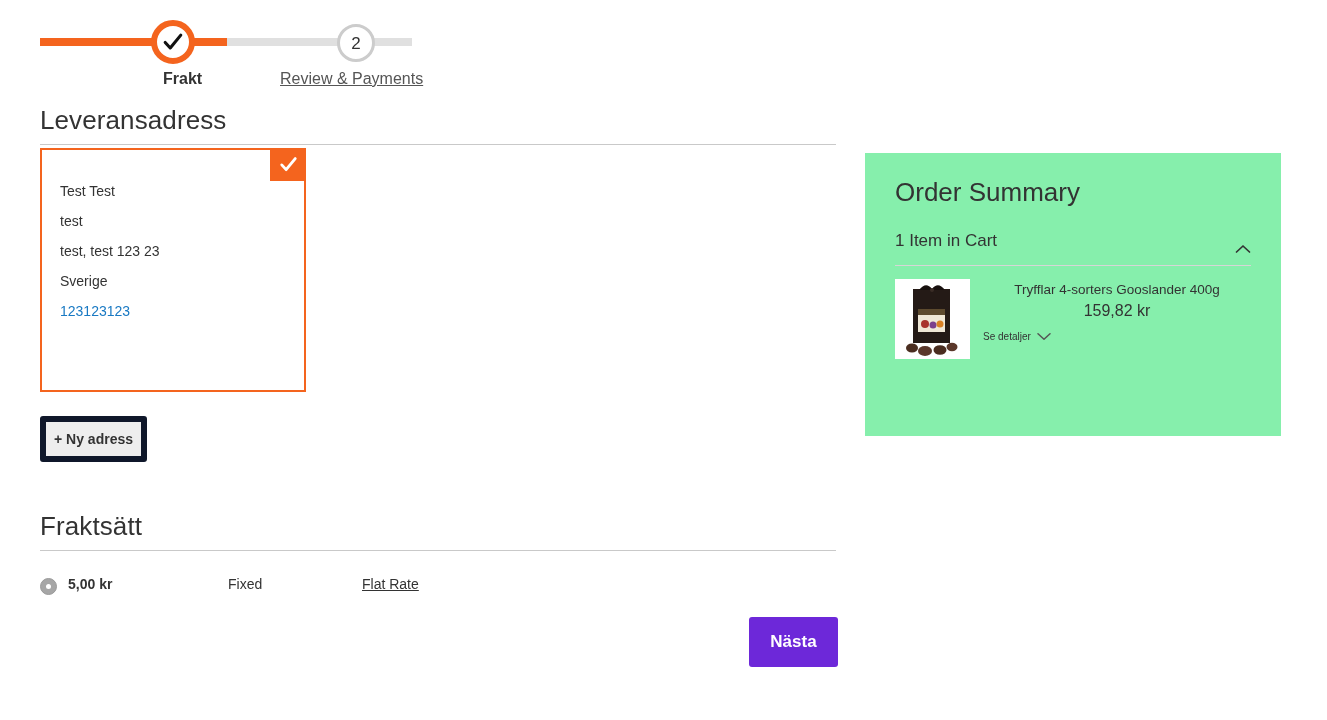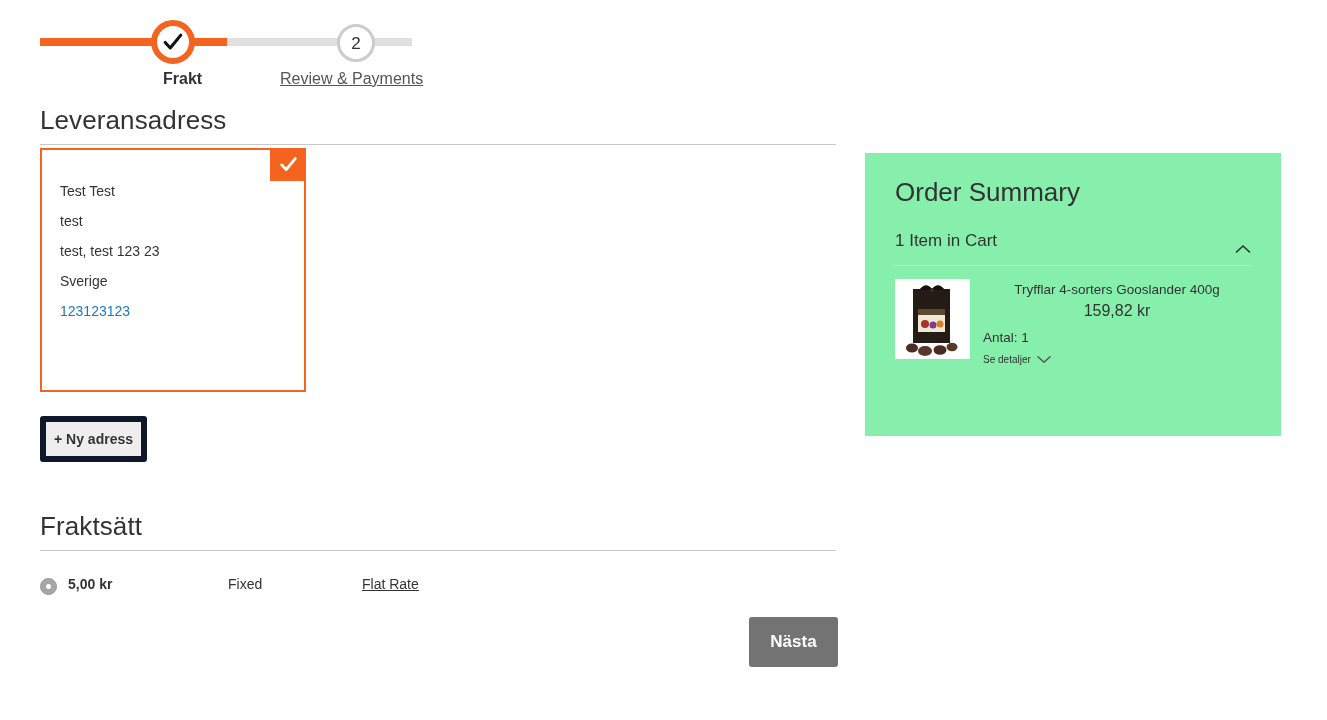--- a/index.html
+++ b/index.html
@@ -88,21 +88,21 @@
   .radio-dot { width: 5px; height: 5px; border-radius: 50%; background: #ffffff; }
   .ship-price {
     position: absolute; left: 28px; top: 0; font-size: 14px; font-weight: bold; color: #333333;
   }
   .ship-carrier { position: absolute; left: 188px; top: 0; font-size: 14px; color: #333333; }
   .ship-method { position: absolute; left: 322px; top: 0; font-size: 14px; color: #333333; text-decoration: underline; }
 
   
   .btn-primary {
     position: absolute; left: 749px; top: 617px; width: 89px; height: 50px;
-    background: #737373; border: none; border-radius: 3px;
+    background: #6d28d9; border: none; border-radius: 3px;
     color: #ffffff; font-size: 17px; font-weight: bold; cursor: pointer;
     font-family: "Liberation Sans", sans-serif;
   }
 
   
   .summary {
     position: absolute; left: 865px; top: 153px; width: 416px; height: 283px;
     background: #86efac;
   }
   .summary-title {
@@ -224,21 +224,20 @@
           <ellipse cx="45" cy="71" rx="6.5" ry="4.8" fill="#4a2d20"></ellipse>
           <ellipse cx="57" cy="68" rx="5.5" ry="4.2" fill="#5a372a"></ellipse>
         </svg>
       </div>
 
       <div class="item-body">
         <div class="item-line1">
           <span>Tryfflar 4-sorters Gooslander 400g</span>
           <span class="item-price">159,82 kr</span>
         </div>
-        <div class="item-qty">Antal: 1</div>
         <div class="item-details">
           <span>Se detaljer</span>
           <span class="caret-down">
             <svg viewBox="0 0 14 9" aria-hidden="true">
               <path d="M1 1.8 L7 7.2 L13 1.8" fill="none" stroke="#555555" stroke-width="1.5" stroke-linecap="round" stroke-linejoin="round"></path>
             </svg>
           </span>
         </div>
       </div>
     </div>

